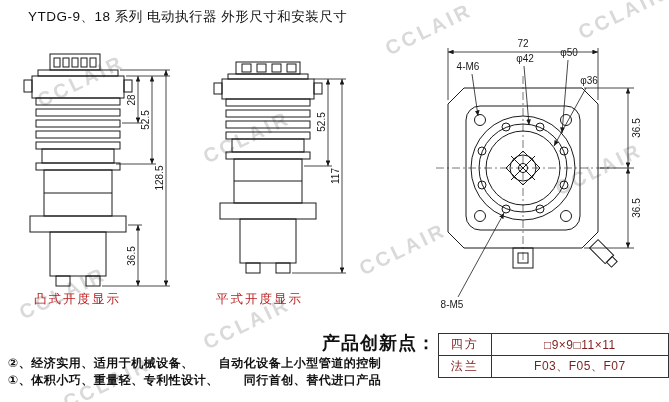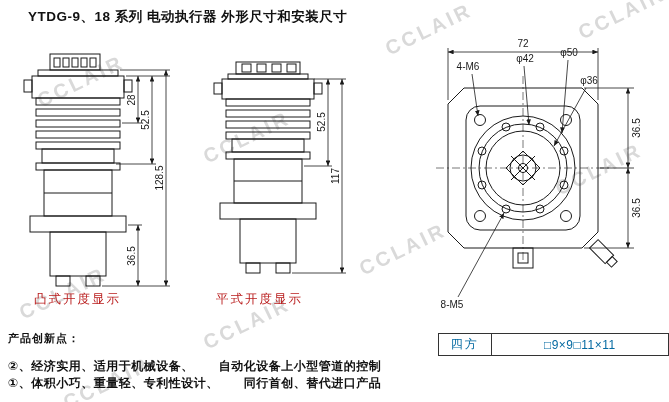--- a/index.html
+++ b/index.html
@@ -7,33 +7,33 @@
     position:relative;width:669px;height:402px;background:#ffffff;overflow:hidden;
     font-family:"Liberation Sans","DejaVu Sans",sans-serif;color:#111;
   }
   .layer{position:absolute;z-index:1;}
   .wm{
     position:absolute;z-index:0;color:#d3d3d3;font-size:20px;font-weight:bold;
     letter-spacing:3px;transform:rotate(-26deg);opacity:.85;pointer-events:none;
     user-select:none;white-space:nowrap;
   }
   .title{
-    left:28px;top:8px;font-size:13.5px;font-weight:bold;letter-spacing:.5px;white-space:nowrap;
+    left:28px;top:8px;font-size:13.5px;font-weight:normal;letter-spacing:.5px;white-space:nowrap;
   }
   .cap{
     font-size:12.5px;letter-spacing:2px;color:#b91c1c;white-space:nowrap;
   }
   .notes{left:8px;top:331px;width:428px;font-weight:bold;}
-  .notes-heading{font-size:11px;margin-bottom:12px;letter-spacing:1px;}
+  .notes-heading{font-size:18px;margin-bottom:0;letter-spacing:1px;text-align:right;}
   .notes-line{font-size:12px;line-height:17px;letter-spacing:.5px;white-space:nowrap;}
   .spec{
     position:absolute;left:438px;top:333px;z-index:1;border-collapse:collapse;background:#fff;
   }
   .spec td{
-    border:1px solid #333;font-size:12px;padding:2px 8px;color:#0369a1;height:15px;
+    border:1px solid #333;font-size:12px;padding:2px 8px;color:#7f1d1d;height:15px;
   }
   .spec td.lbl{width:38px;text-align:center;letter-spacing:2px;}
   .spec td.val{width:170px;text-align:center;letter-spacing:.5px;}
   svg{overflow:visible;}
   svg text{font-family:"Liberation Sans","DejaVu Sans",sans-serif;}
 </style>
 </head>
 <body>
 
 <div class="page">
@@ -217,16 +217,20 @@
     <div class="notes-line">②、经济实用、适用于机械设备、　　自动化设备上小型管道的控制</div>
     <div class="notes-line">①、体积小巧、重量轻、专利性设计、　　同行首创、替代进口产品</div>
   </div>
 
   <table class="spec">
     <tbody>
       <tr>
         <td class="lbl">四方</td>
         <td class="val">□9×9□11×11</td>
       </tr>
+      <tr>
+        <td class="lbl">法兰</td>
+        <td class="val">F03、F05、F07</td>
+      </tr>
     </tbody>
   </table>
 
 </div>
 
 </body></html>

